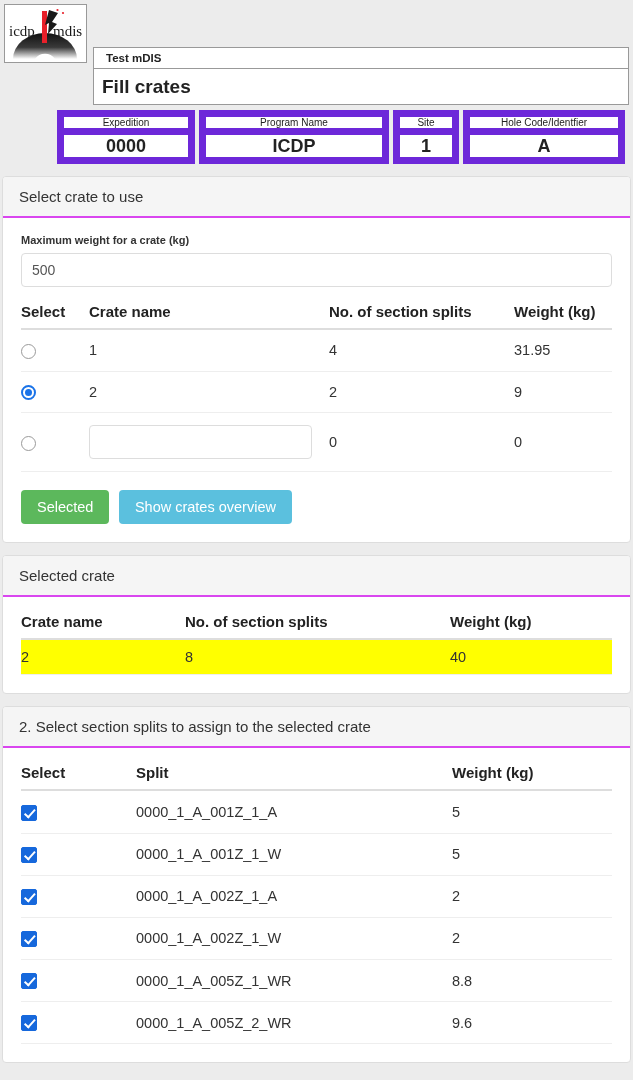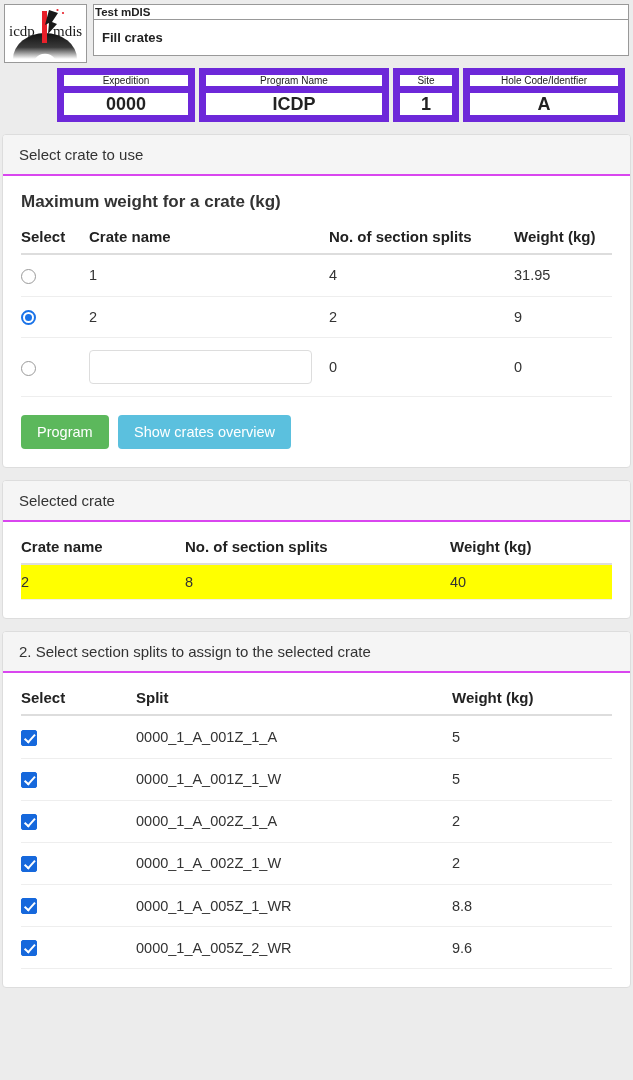--- a/index.html
+++ b/index.html
@@ -26,35 +26,36 @@
     position: relative;
     flex: 0 0 auto;
     overflow: hidden;
   }
   .logo-svg { display:block; width: 81px; height: 57px; }
 
   .title-col { flex: 1 1 auto; margin-left: 6px; }
   .title-sub {
     border: 1px solid #999;
     background: #fff;
-    height: 16px;
+    height: 22px;
     display: flex; align-items: center;
-    padding-left: 1px;
+    padding-left: 12px;
     font-size: 11.5px;
     font-weight: bold;
     color: #222;
+    margin-top: 43px;
   }
   .title-main {
     border: 1px solid #999;
     border-top: none;
     background: #fff;
     height: 36px;
     display: flex; align-items: center;
     padding-left: 8px;
-    font-size: 13px;
+    font-size: 19px;
     font-weight: bold;
     color: #222;
   }
 
   
   .infotable-wrap {
     padding: 5px 4px 0 4px;
     display: flex;
     justify-content: flex-end;
   }
@@ -98,21 +99,21 @@
     background: #f5f5f5;
     border-bottom: 2px solid #d946ef;
     border-radius: 3px 3px 0 0;
     padding: 11px 16px;
     font-size: 15px;
     color: #333;
   }
   .panel-body { padding: 16px 18px 18px 18px; }
 
   .field-label {
-    font-size: 17px;
+    font-size: 11px;
     font-weight: bold;
     color: #333;
     margin-bottom: 7px;
   }
   .text-input {
     width: 100%;
     height: 34px;
     border: 1px solid #ddd;
     border-radius: 4px;
     padding: 0 10px;
@@ -272,20 +273,21 @@
     </tr>
   </tbody>
     </table>
 </div>
 
 <div class="panel">
   <div class="panel-heading">Select crate to use</div>
   <div class="panel-body">
 
     <div class="field-label">Maximum weight for a crate (kg)</div>
+    <input class="text-input" type="text" value="500" style="">
 
     <table class="data">
       <thead>
         <tr>
           <th class="c-select">Select</th>
           <th class="c-crate">Crate name</th>
           <th class="c-splits">No. of section splits</th>
           <th class="c-weight">Weight (kg)</th>
         </tr>
       </thead>
@@ -313,21 +315,21 @@
           <td>
             <input class="text-input small" type="text" value="" style="">
           </td>
           <td>0</td>
           <td>0</td>
         </tr>
       </tbody>
     </table>
 
     <div class="btn-row">
-      <button class="btn btn-success">Program</button>
+      <button class="btn btn-success">Selected</button>
       <button class="btn btn-info">Show crates overview</button>
     </div>
   </div>
 </div>
 
 <div class="panel">
   <div class="panel-heading">Selected crate</div>
   <div class="panel-body">
     <table class="data" style="margin-top:0">
       <thead>

